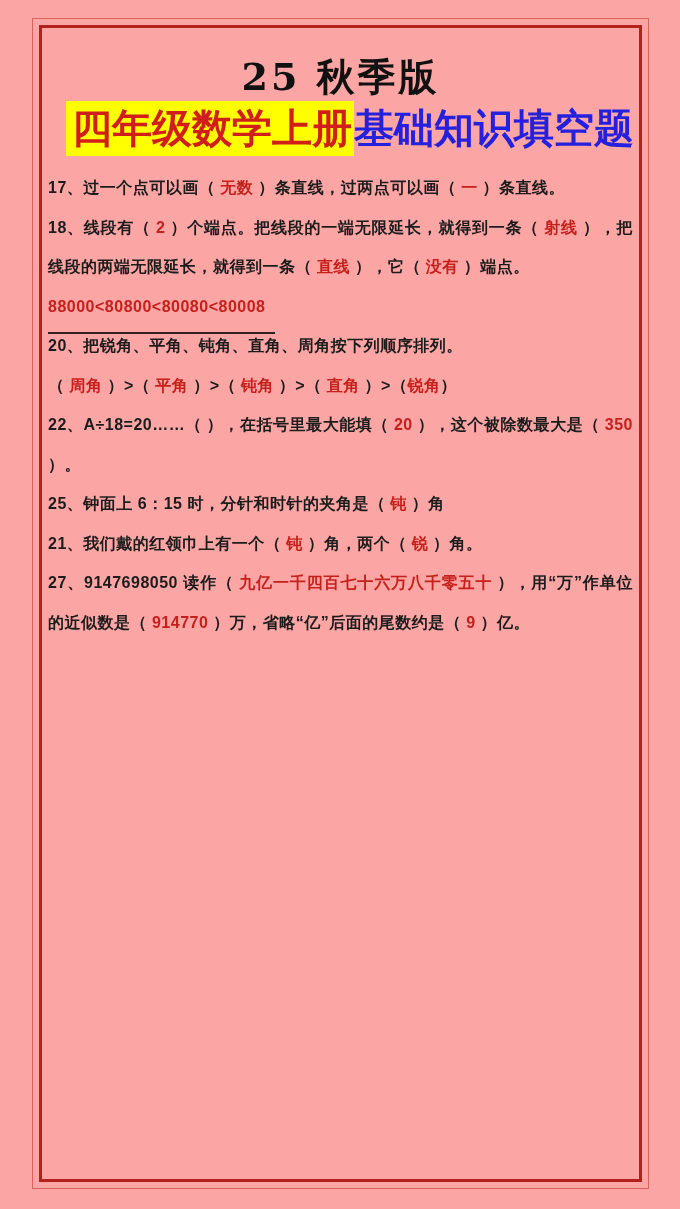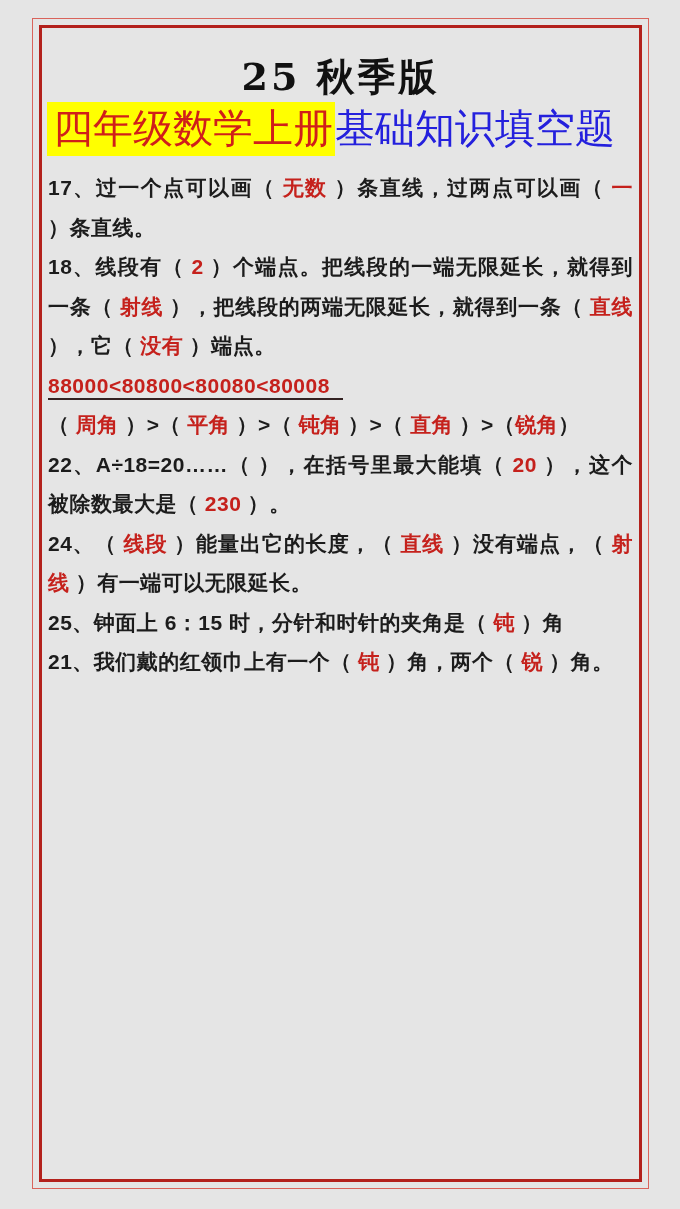--- a/index.html
+++ b/index.html
@@ -7,21 +7,21 @@
     padding: 0;
     background: #ffffff;
     width: 680px;
     height: 1209px;
     font-family: "Liberation Sans", sans-serif;
   }
   .page {
     position: relative;
     width: 680px;
     height: 1209px;
-    background: #e5e5e5;
+    background: #fca5a5;
     overflow: hidden;
   }
   .outer-frame {
     position: absolute;
     left: 32px;
     top: 18px;
     right: 31px;
     bottom: 20px;
     border: 1px solid #d9635b;
   }
@@ -45,78 +45,79 @@
   .title1 {
     text-align: center;
     font-family: "DejaVu Serif", serif;
     font-weight: 700;
     font-size: 38px;
     line-height: 46px;
     color: #111111;
     letter-spacing: 3px;
   }
   .title2 {
-    text-align: left;
+    text-align: right;
     font-family: "DejaVu Serif", serif;
-    font-weight: 400;
+    font-weight: 700;
     font-size: 40px;
     line-height: 52px;
     margin-top: 2px;
     white-space: nowrap;
   }
   .title2 .hl {
     background: #ffff00;
     color: #d01f1a;
     padding: 3px 2px 5px 6px;
   }
   .title2 .blue {
     color: #2420dd;
   }
   .questions {
     margin-top: 14px;
     padding: 0 1px;
-    font-size: 21px;
+    font-size: 16px;
     font-weight: 700;
     color: #1c1c1c;
     line-height: 39.5px;
     letter-spacing: 0.5px;
   }
   .q {
     margin: 0;
     white-space: pre-wrap;
     word-break: break-all;
     text-align: justify;
   }
   .q span.red { color: #c5211c; }
   .q span.u {
     border-bottom: 2px solid #332222;
-    padding-bottom: 1px;
+    padding-bottom: 17px;
   }
 </style>
 </head>
 <body>
 
 <div class="page">
   <div class="outer-frame">
     <div class="inner-frame">
       <div class="content">
 
         <div class="title1">25 秋季版</div>
 
         <div class="title2">
           <span class="hl">四年级数学上册</span><span class="blue">基础知识填空题</span>
         </div>
 
         <div class="questions">
             <p class="q"><span>17、过一个点可以画（ </span><span class="red">无数</span><span> ）条直线，过两点可以画（ </span><span class="red">一</span><span> ）条直线。</span></p>
             <p class="q"><span>18、线段有（ </span><span class="red">2</span><span> ）个端点。把线段的一端无限延长，就得到一条（ </span><span class="red">射线</span><span> ），把线段的两端无限延长，就得到一条（ </span><span class="red">直线</span><span> ），它（ </span><span class="red">没有</span><span> ）端点。</span></p>
             <p class="q"><span class="red u">88000&lt;80800&lt;80080&lt;80008  </span></p>
+            <p class="q"><span>20、把锐角、平角、钝角、直角、周角按下列顺序排列。</span></p>
             <p class="q"><span>（ </span><span class="red">周角</span><span> ）&gt;（ </span><span class="red">平角</span><span> ）&gt;（ </span><span class="red">钝角</span><span> ）&gt;（ </span><span class="red">直角</span><span> ）&gt;（</span><span class="red">锐角</span><span>）</span></p>
-            <p class="q"><span>22、A÷18=20……（ ），在括号里最大能填（ </span><span class="red">20</span><span> ），这个被除数最大是（ </span><span class="red">230</span><span> ）。</span></p>
-            <p class="q"><span>24、（ </span><span class="red">线段</span><span> ）能量出它的长度，（ </span><span class="red">直线</span><span> ）没有端点，（ </span><span class="red">射线</span><span> ）有一端可以无限延长。</span></p>
+            <p class="q"><span>22、A÷18=20……（ ），在括号里最大能填（ </span><span class="red">20</span><span> ），这个被除数最大是（ </span><span class="red">350</span><span> ）。</span></p>
             <p class="q"><span>25、钟面上 6：15 时，分针和时针的夹角是（ </span><span class="red">钝</span><span> ）角</span></p>
             <p class="q"><span>21、我们戴的红领巾上有一个（ </span><span class="red">钝</span><span> ）角，两个（ </span><span class="red">锐</span><span> ）角。</span></p>
+            <p class="q"><span>27、9147698050 读作（ </span><span class="red">九亿一千四百七十六万八千零五十</span><span> ），用“万”作单位的近似数是（ </span><span class="red">914770</span><span> ）万，省略“亿”后面的尾数约是（ </span><span class="red">9</span><span> ）亿。</span></p>
           </div>
 
       </div>
     </div>
   </div>
 </div>
 
 </body></html>

